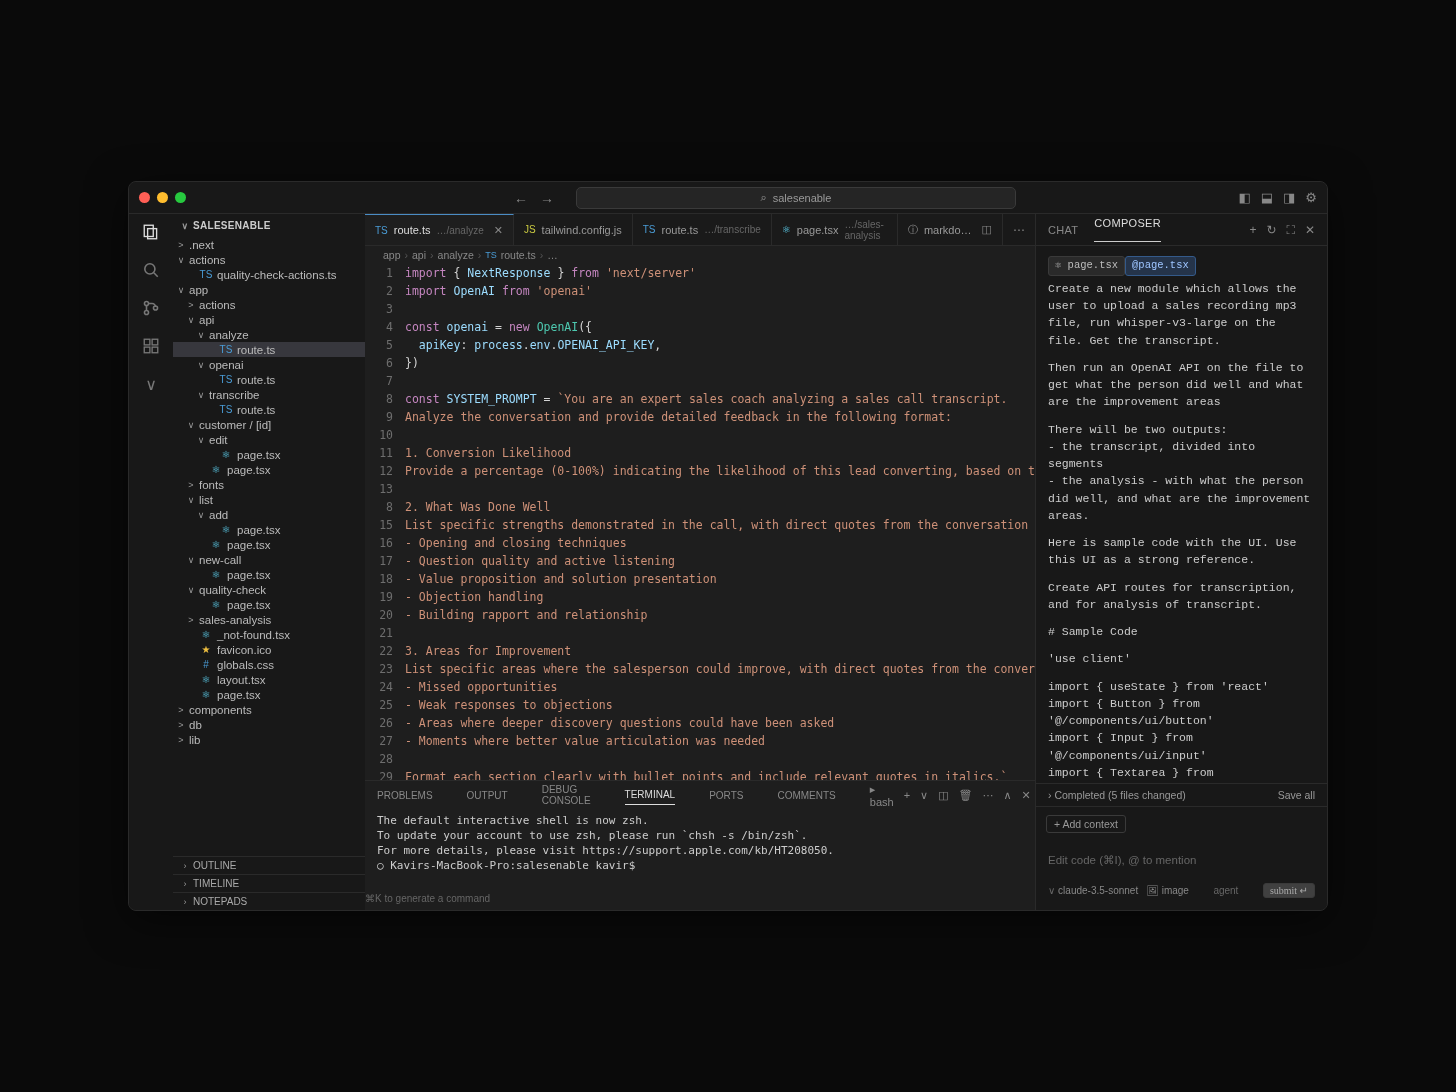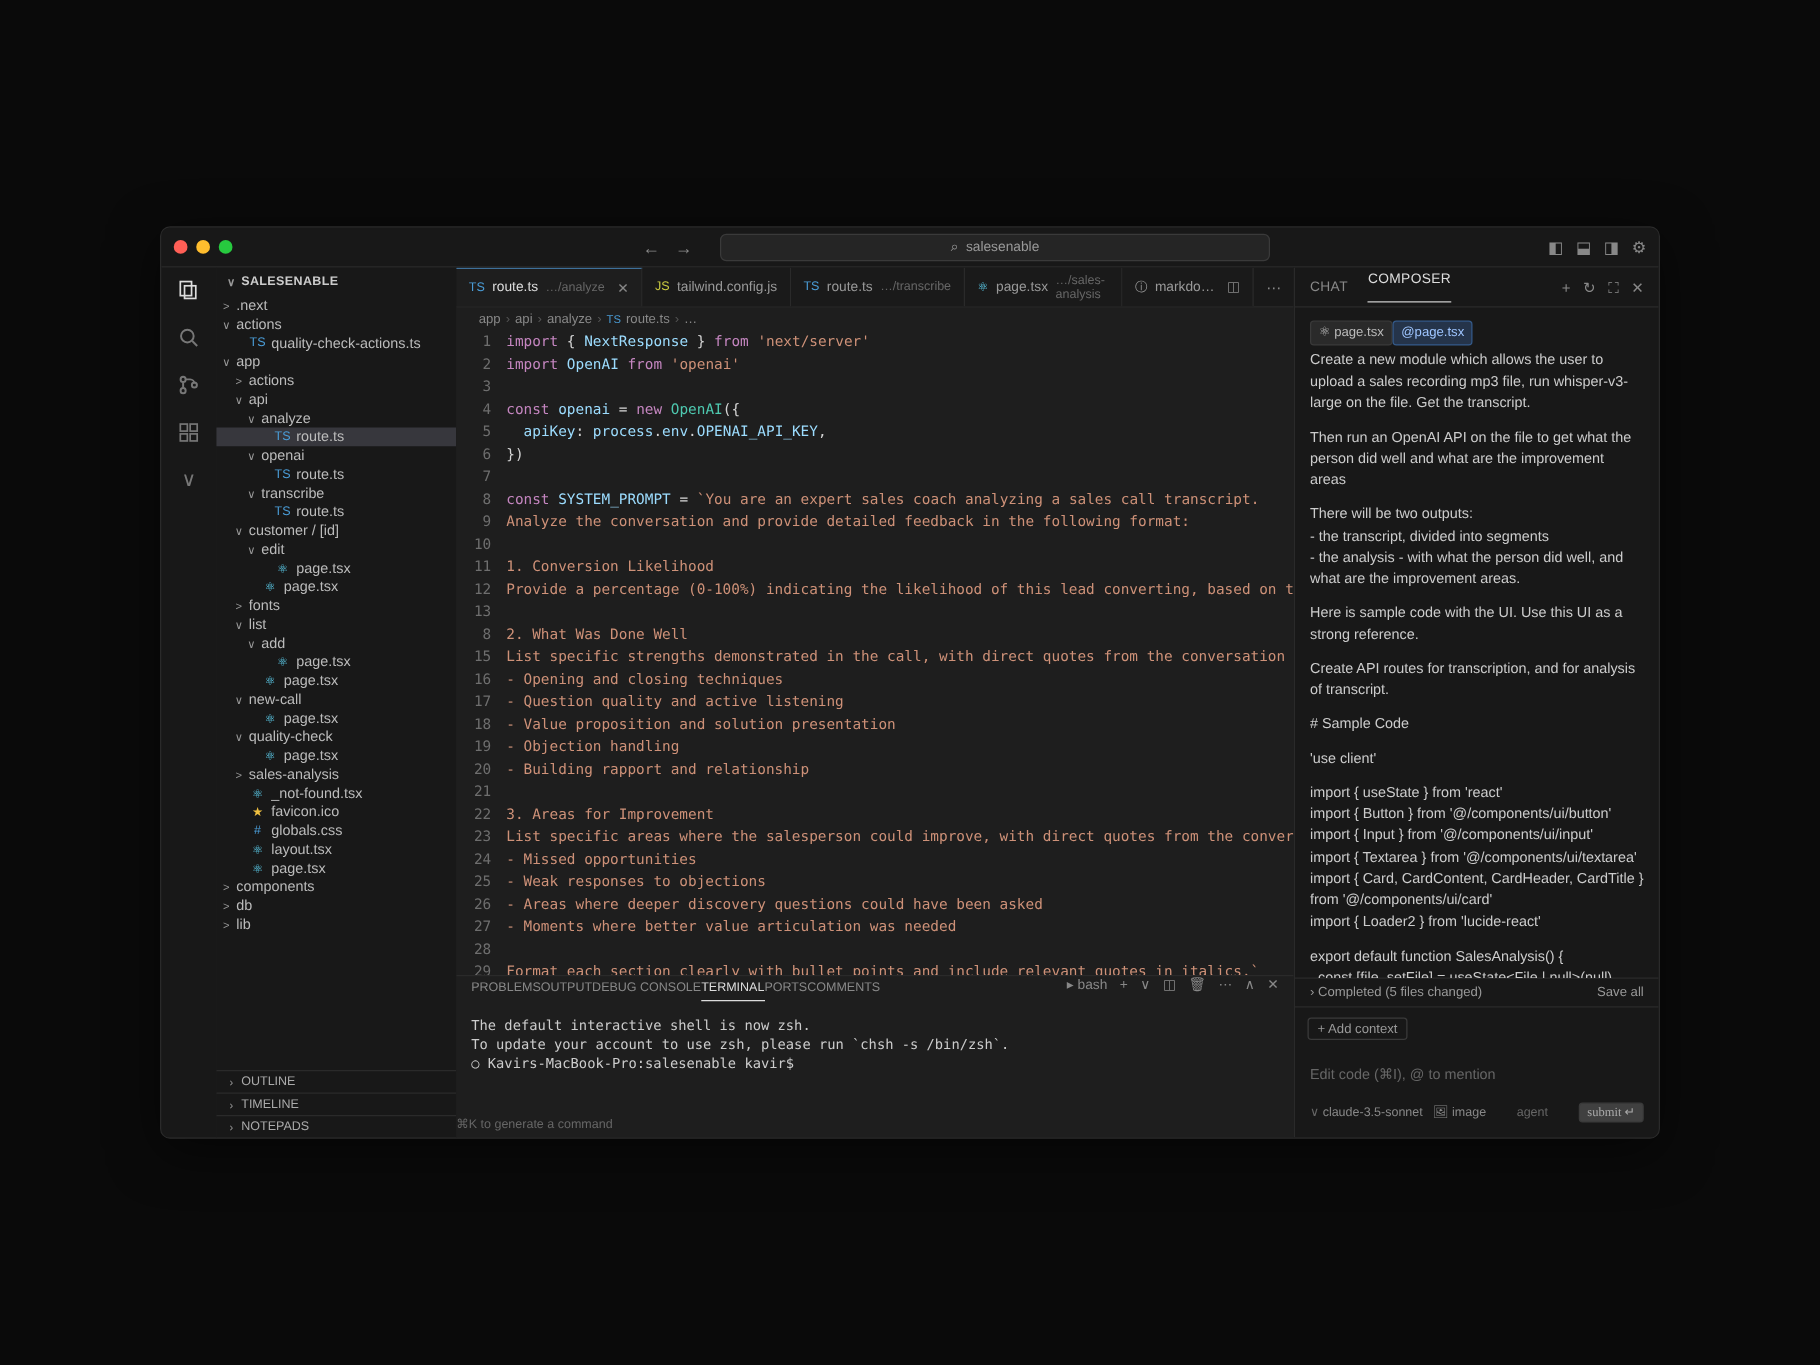--- a/index.html
+++ b/index.html
@@ -137,39 +137,39 @@
 .editor { flex: 1; display: flex; overflow: hidden; font-family: 'SF Mono', Monaco, Consolas, monospace; font-size: 11.5px; line-height: 18px; }
 .gutter { width: 40px; text-align: right; padding-right: 12px; color: #6e6e6e; user-select:none;}
 .code { flex: 1; white-space: pre; overflow: hidden; }
 .kw { color: #c586c0; }
 .str { color: #ce9178; }
 .var { color: #9cdcfe; }
 .cls { color: #4ec9b0; }
 .prop { color: #9cdcfe; }
 .punc { color: #d4d4d4; }
 .panel { height: 110px; border-top: 1px solid #2a2a2a; display: flex; flex-direction: column; }
-.panel-tabs { height: 28px; display: flex; align-items: flex-start; padding: 0 12px; gap: 0; font-size: 10px; color: #888;}
+.panel-tabs { height: 28px; display: flex; align-items: center; padding: 0 12px; gap: 34px; font-size: 10px; color: #888;}
 .panel-tabs .ptab { cursor:pointer; padding: 4px 0;}
 .panel-tabs .ptab.active { color: #ddd; border-bottom: 1px solid #ddd; }
 .panel-tabs .pright { margin-left: auto; display:flex; gap:10px; align-items:center; color:#888; font-size:11px;}
 .terminal { flex:1; padding: 4px 12px; font-family: 'SF Mono', Monaco, monospace; font-size: 11px; color: #ccc; line-height: 15px;}
 .cmdhint { height: 20px; font-size: 10px; color: #666; text-align:left; padding-top:3px;}
 .composer {
   width: 292px;
   background: #181818;
   border-left: 1px solid #2a2a2a;
   display: flex;
   flex-direction: column;
   font-size: 11.5px;
 }
 .comp-tabs { height: 32px; display:flex; align-items:center; padding: 0 12px; gap: 16px; color:#888; border-bottom:1px solid #2a2a2a;}
 .comp-tabs .ctab { cursor:pointer; font-size:11px; letter-spacing:0.3px;}
 .comp-tabs .ctab.active { color: #ddd; border-bottom: 1px solid #ccc; padding-bottom:12px;}
 .comp-tabs .cright { margin-left:auto; display:flex; gap:10px; font-size:12px;}
-.comp-body { flex:1; padding: 10px 12px; overflow-y:auto; color:#ccc; line-height:1.5;}
+.comp-body { flex:1; padding: 10px 12px; overflow-y:auto; color:#ccc; line-height:1.5;font-family:Liberation Mono, monospace;}
 .pill { display:inline-block; background:#2a2a2a; border:1px solid #3a3a3a; border-radius:3px; padding:1px 6px; font-size:10.5px; color:#bbb; margin-bottom:4px;}
 .pill.mention { background:#25344a; border-color:#345a8a; color:#9ec5ff;}
 .comp-body p { margin-bottom: 10px; }
 .comp-status { padding: 5px 12px; font-size:10.5px; color:#999; border-top:1px solid #2a2a2a; display:flex; justify-content:space-between;}
 .comp-input { padding: 8px 10px; border-top:1px solid #2a2a2a;}
 .add-context { display:inline-block; border:1px solid #3a3a3a; border-radius:3px; padding:2px 7px; font-size:10.5px; color:#999; margin-bottom:16px;}
 .comp-placeholder { color:#666; font-size:11.5px; padding:4px 2px 16px;}
 .comp-footer { display:flex; align-items:center; gap:8px; font-size:10px; color:#888; padding: 0 2px 4px;}
 .comp-footer .model::before { content:"∨ "; color:#666;}
 .comp-footer .submit { margin-left:auto; background:#404040; border:1px solid #3a3a3a; border-radius:3px; padding:1px 6px; color:#aaa;font-family:Liberation Serif, serif;}
@@ -500,20 +500,21 @@
               <span>◫</span>
               <span>🗑</span>
               <span>⋯</span>
               <span>∧</span>
               <span>✕</span>
             </div>
           </div>
         <div class="terminal" id="terminal">
             <div>The default interactive shell is now zsh.</div>
             <div>To update your account to use zsh, please run `chsh -s /bin/zsh`.</div>
+            <div>For more details, please visit https://support.apple.com/kb/HT208050.</div>
             <div>○ Kavirs-MacBook-Pro:salesenable kavir$</div>
           </div>
       </div>
       <div class="cmdhint">⌘K to generate a command</div>
     </div>
 
     <div class="composer">
       <div class="comp-tabs">
         <span class="ctab">CHAT</span>
         <span class="ctab active">COMPOSER</span>

